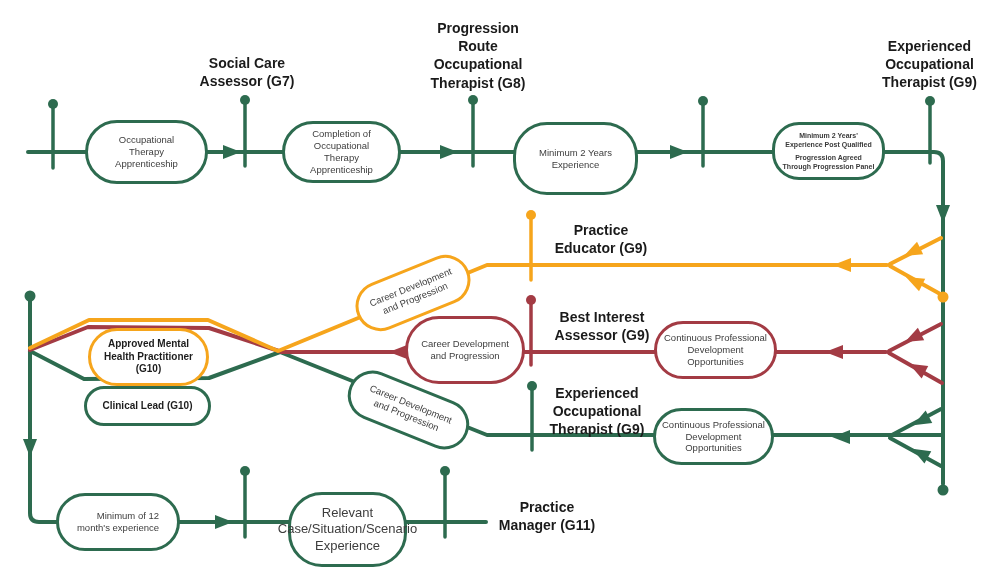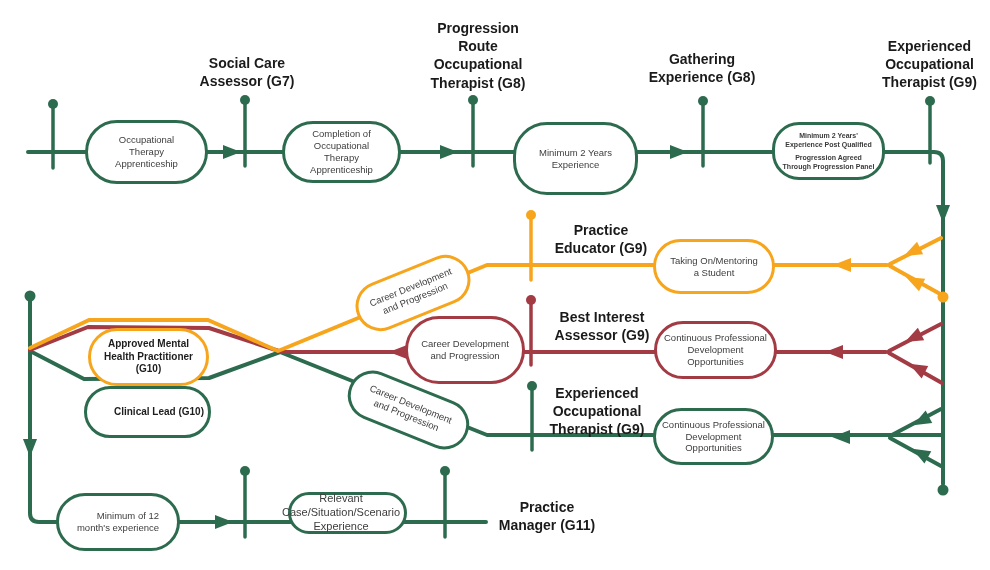--- a/index.html
+++ b/index.html
@@ -145,77 +145,71 @@
     <span class="txt">Progression Agreed
 Through Progression Panel</span>
   </div>
 
   <div class="oval a boldnode" style="left:88px; top:294px; width:121px; height:58px;">
     <span class="txt">Approved Mental
 Health Practitioner
 (G10)</span>
   </div>
 
-  <div class="oval boldnode" style="left:84px; top:352px; width:127px; height:52px;align-items:flex-end;">
+  <div class="oval boldnode" style="left:84px; top:352px; width:127px; height:40px;">
     <span class="txt">Clinical Lead (G10)</span>
   </div>
 
   <div class="oval a rotL" style="left:353px; top:268px; width:120px; height:50px; border-radius:25px;">
     <span class="txt">Career Development
 and Progression</span>
   </div>
 
   <div class="oval r" style="left:405px; top:316px; width:120px; height:68px;">
     <span class="txt">Career Development
 and Progression</span>
   </div>
 
   <div class="oval rotR" style="left:345px; top:385px; width:127px; height:50px; border-radius:25px;">
     <span class="txt">Career Development
 and Progression</span>
   </div>
 
-  <div class="oval a" style="left:653px; top:239px; width:122px; height:55px;">
-    <span class="txt">Taking On/Mentoring
-a Student</span>
-  </div>
 
   <div class="oval r" style="left:654px; top:321px; width:123px; height:58px;">
     <span class="txt">Continuous Professional
 Development
 Opportunities</span>
   </div>
 
   <div class="oval" style="left:653px; top:408px; width:121px; height:57px;">
     <span class="txt">Continuous Professional
 Development
 Opportunities</span>
   </div>
 
   <div class="oval" style="left:56px; top:493px; width:124px; height:58px;text-align:right;">
     <span class="txt">Minimum of 12
 month's experience</span>
   </div>
 
-  <div class="oval" style="left:288px; top:492px; width:119px; height:42px; font-size:11px;align-items:flex-end;">
+  <div class="oval" style="left:288px; top:492px; width:119px; height:75px; font-size:13px;">
     <span class="txt">Relevant
 Case/Situation/Scenario
 Experience</span>
   </div>
 
   <div class="lbl" style="left:167px; top:54px; width:160px;">Social Care
 Assessor (G7)</div>
 
   <div class="lbl" style="left:398px; top:19px; width:160px;">Progression
 Route
 Occupational
 Therapist (G8)</div>
 
-  <div class="lbl" style="left:612px; top:50px; width:180px;">Gathering
-Experience (G8)</div>
 
   <div class="lbl" style="left:857px; top:37px; width:145px;">Experienced
 Occupational
 Therapist (G9)</div>
 
   <div class="lbl" style="left:521px; top:221px; width:160px;">Practice
 Educator (G9)</div>
 
   <div class="lbl" style="left:522px; top:308px; width:160px;">Best Interest
 Assessor (G9)</div>

